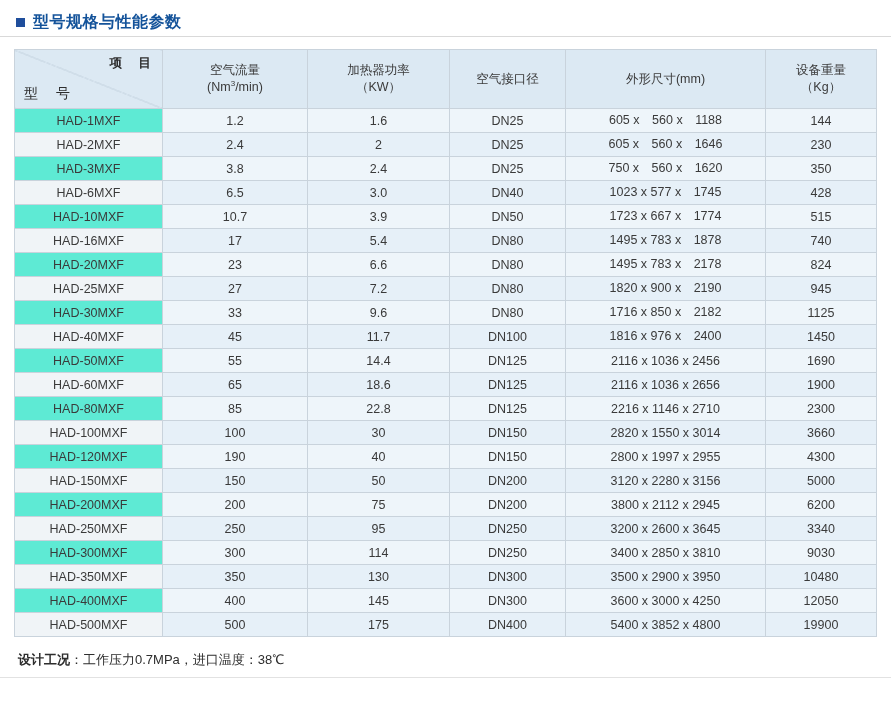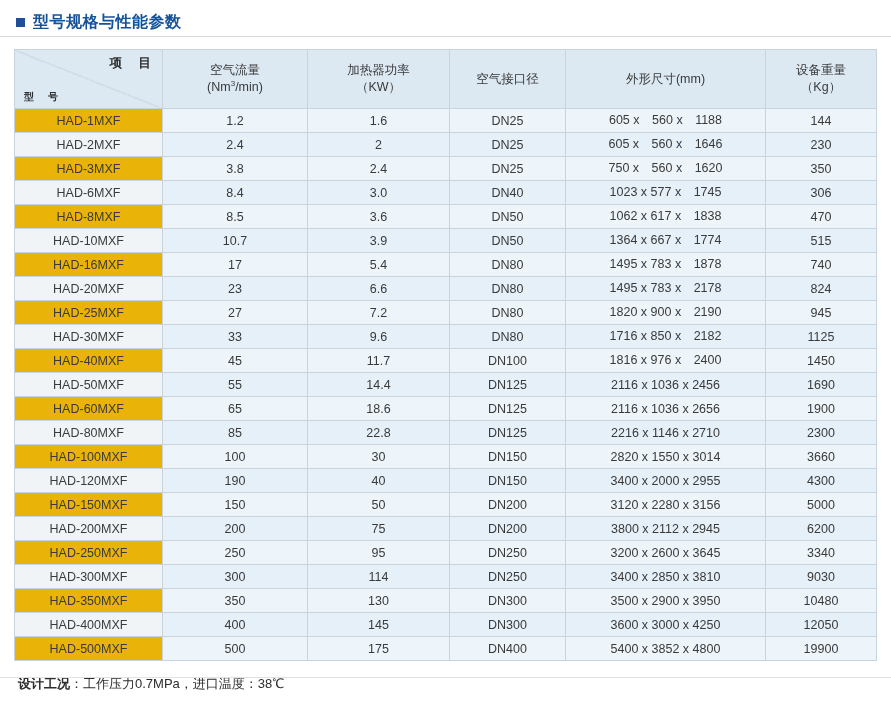--- a/index.html
+++ b/index.html
@@ -80,31 +80,31 @@
     right: 9px;
     font-weight: bold;
     font-size: 12.5px;
     color: #2d2d2d;
     letter-spacing: 2px;
   }
   .corner-model {
     position: absolute;
     bottom: 5px;
     left: 9px;
-    font-weight: bold;
-    font-size: 10px;
+    font-weight: normal;
+    font-size: 14px;
     color: #2d2d2d;
     letter-spacing: 2px;
   }
   tbody td {
     height: 23px;
     padding: 0 2px;
   }
   tbody tr td:first-child {
-    background: #eab308;
+    background: #5eead4;
     color: #3a3a3a;
   }
   tbody tr td.flow,
   tbody tr td.power,
   tbody tr td.port,
   tbody tr td.dims,
   tbody tr td.weight {
     background: #eef5fa;
   }
   tbody tr:nth-child(even) td.flow,
@@ -206,40 +206,32 @@
         <tr>
           <td class="model">HAD-3MXF</td>
           <td class="flow">3.8</td>
           <td class="power">2.4</td>
           <td class="port">DN25</td>
           <td class="dims">750 x　560 x　1620</td>
           <td class="weight">350</td>
         </tr>
         <tr>
           <td class="model">HAD-6MXF</td>
-          <td class="flow">8.4</td>
+          <td class="flow">6.5</td>
           <td class="power">3.0</td>
           <td class="port">DN40</td>
           <td class="dims">1023 x  577 x　1745</td>
-          <td class="weight">306</td>
-        </tr>
-        <tr>
-          <td class="model">HAD-8MXF</td>
-          <td class="flow">8.5</td>
-          <td class="power">3.6</td>
-          <td class="port">DN50</td>
-          <td class="dims">1062 x  617 x　1838</td>
-          <td class="weight">470</td>
+          <td class="weight">428</td>
         </tr>
         <tr>
           <td class="model">HAD-10MXF</td>
           <td class="flow">10.7</td>
           <td class="power">3.9</td>
           <td class="port">DN50</td>
-          <td class="dims">1364 x  667 x　1774</td>
+          <td class="dims">1723 x  667 x　1774</td>
           <td class="weight">515</td>
         </tr>
         <tr>
           <td class="model">HAD-16MXF</td>
           <td class="flow">17</td>
           <td class="power">5.4</td>
           <td class="port">DN80</td>
           <td class="dims">1495 x  783 x　1878</td>
           <td class="weight">740</td>
         </tr>
@@ -305,21 +297,21 @@
           <td class="power">30</td>
           <td class="port">DN150</td>
           <td class="dims">2820 x  1550 x  3014</td>
           <td class="weight">3660</td>
         </tr>
         <tr>
           <td class="model">HAD-120MXF</td>
           <td class="flow">190</td>
           <td class="power">40</td>
           <td class="port">DN150</td>
-          <td class="dims">3400 x  2000 x  2955</td>
+          <td class="dims">2800 x  1997 x  2955</td>
           <td class="weight">4300</td>
         </tr>
         <tr>
           <td class="model">HAD-150MXF</td>
           <td class="flow">150</td>
           <td class="power">50</td>
           <td class="port">DN200</td>
           <td class="dims">3120 x  2280 x  3156</td>
           <td class="weight">5000</td>
         </tr>

